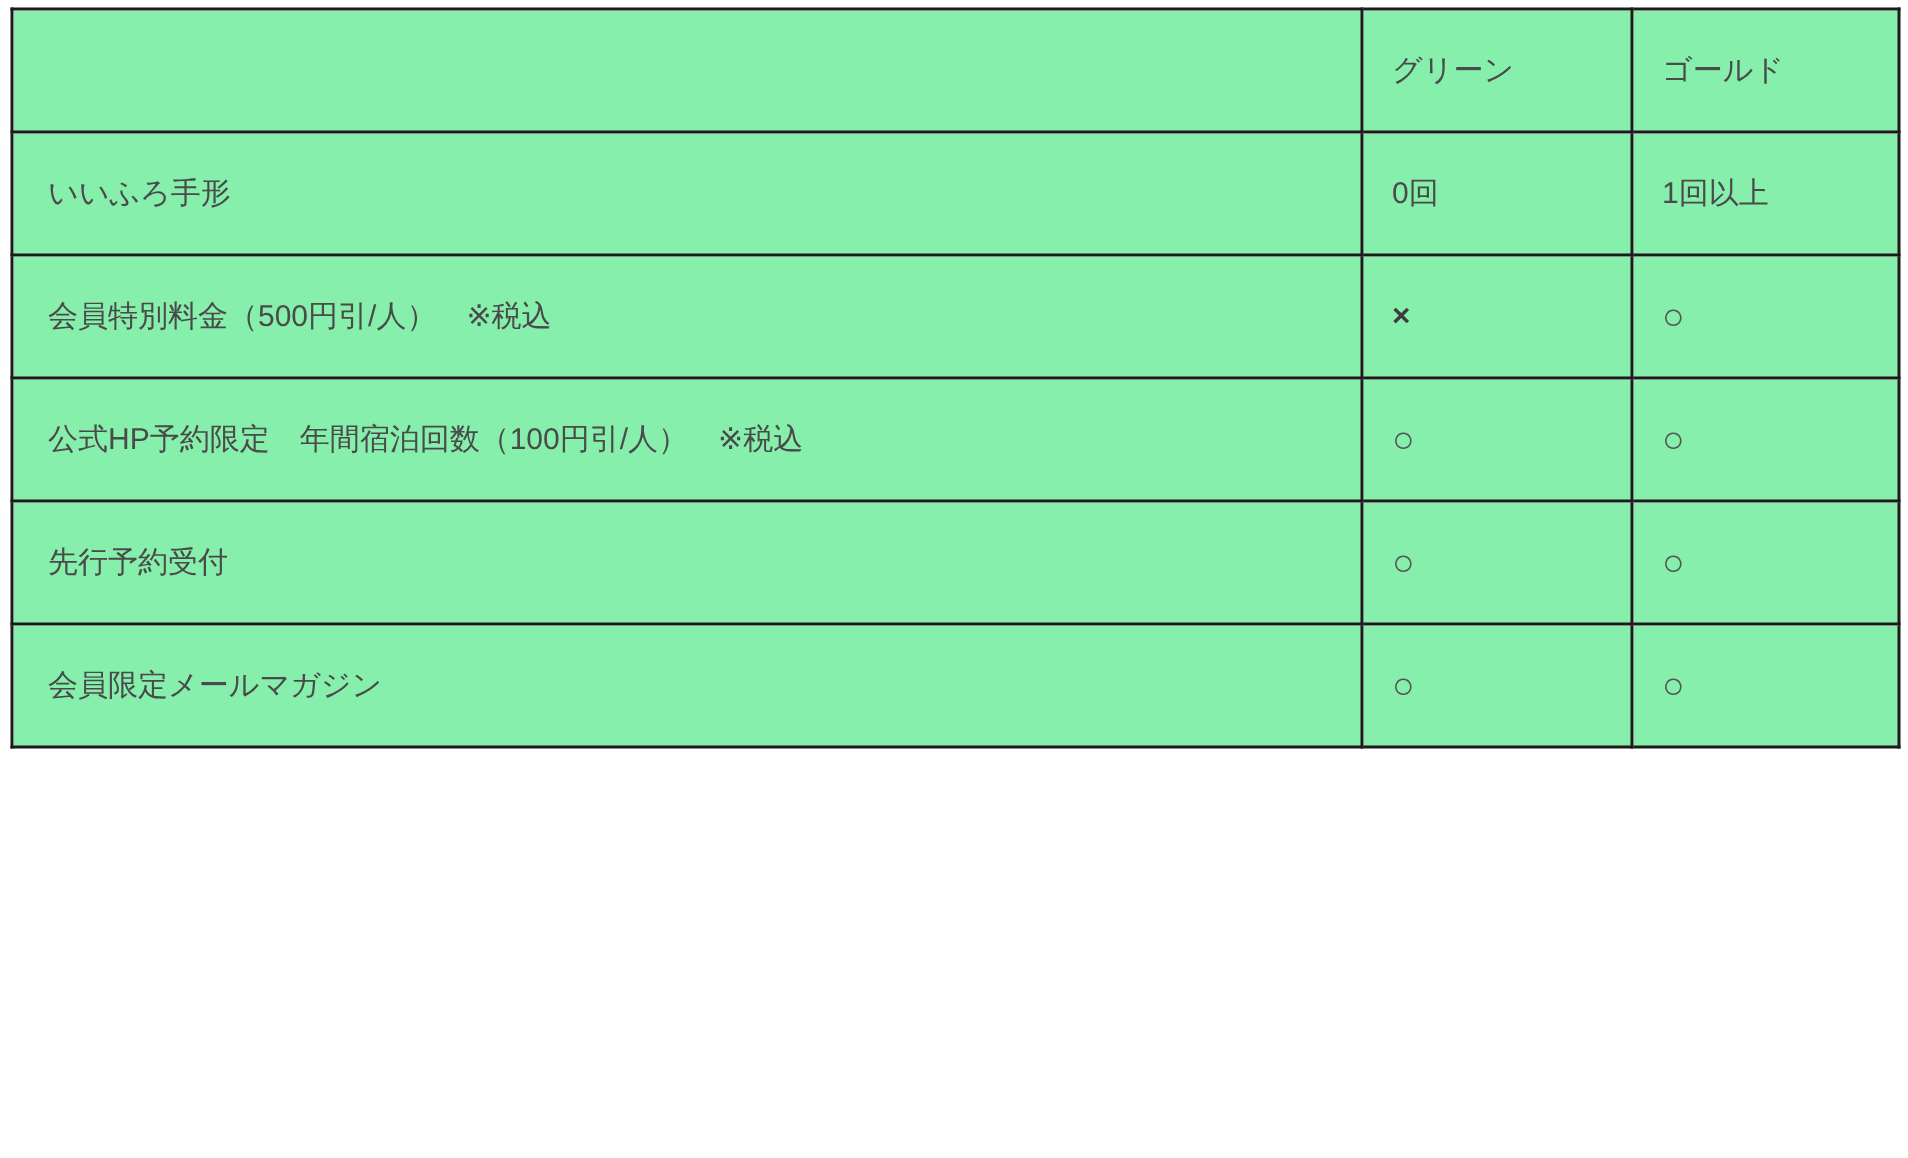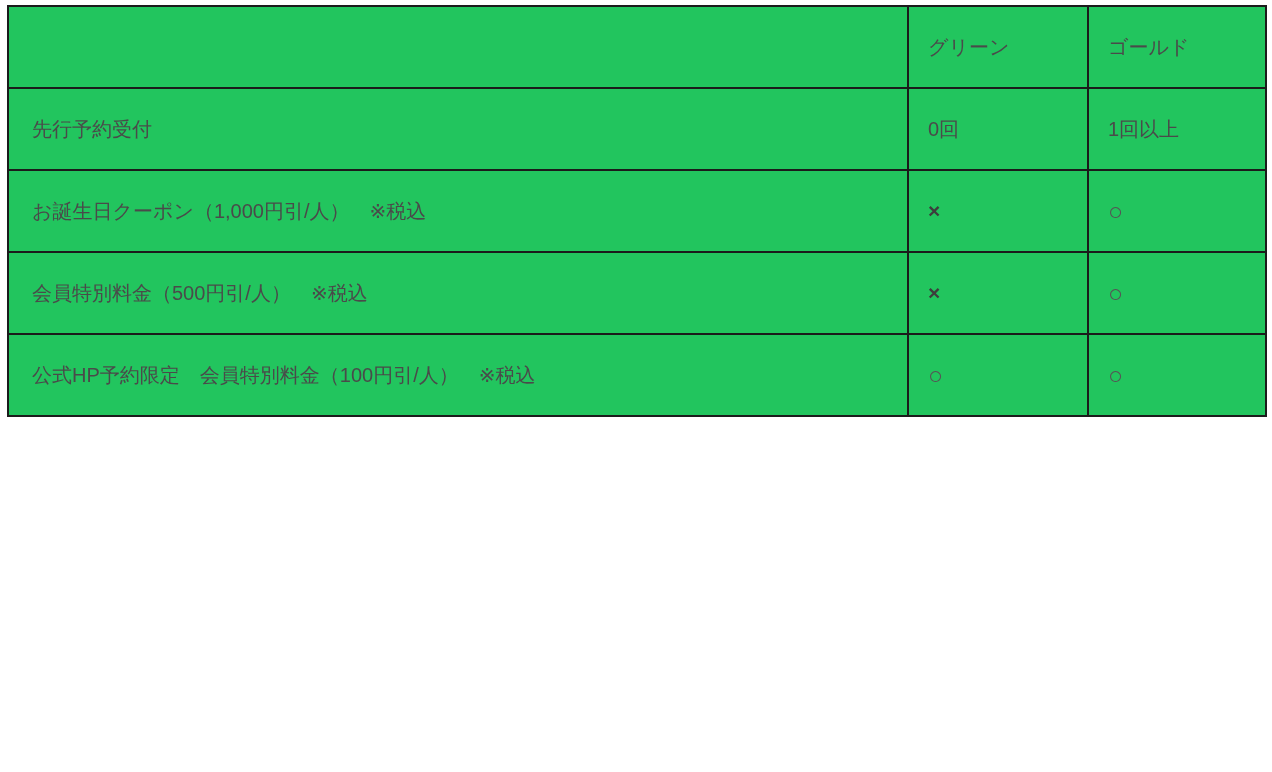--- a/index.html
+++ b/index.html
@@ -24,21 +24,21 @@
     border: 2px solid #1b1b1b;
     height: 80px;
     vertical-align: middle;
     font-size: 20px;
     line-height: 1.4;
     color: #4a4a4a;
     padding: 0 8px 0 23px;
     text-align: left;
     white-space: nowrap;
     overflow: hidden;
-    background: #22c55e;
+    background: #86efac;
   }
   table.benefits td.status-cell,
   table.benefits td.tier-header-cell {
     padding-left: 19px;
   }
   
   .x-mark {
     font-weight: 700;
     font-size: 21px;
     color: #3d3d3d;
@@ -60,41 +60,46 @@
       <col style="width:178px">
     </colgroup>
     <tbody>
       <tr>
         <td><span></span></td>
         <td class="tier-header-cell"><span>グリーン</span></td>
         <td class="tier-header-cell"><span>ゴールド</span></td>
       </tr>
 
       <tr>
-        <td><span>先行予約受付</span></td>
+        <td><span>いいふろ手形</span></td>
         <td class="status-cell"><span>0回</span></td>
         <td class="status-cell"><span>1回以上</span></td>
       </tr>
 
-      <tr>
-        <td><span>お誕生日クーポン（1,000円引/人）　※税込</span></td>
-        <td class="status-cell"><span class="x-mark">×</span></td>
-        <td class="status-cell"><span class="o-mark">○</span></td>
-      </tr>
 
 
       <tr>
         <td><span>会員特別料金（500円引/人）　※税込</span></td>
         <td class="status-cell"><span class="x-mark">×</span></td>
         <td class="status-cell"><span class="o-mark">○</span></td>
       </tr>
 
       <tr>
-        <td><span>公式HP予約限定　会員特別料金（100円引/人）　※税込</span></td>
+        <td><span>公式HP予約限定　年間宿泊回数（100円引/人）　※税込</span></td>
         <td class="status-cell"><span class="o-mark">○</span></td>
         <td class="status-cell"><span class="o-mark">○</span></td>
       </tr>
 
 
+      <tr>
+        <td><span>先行予約受付</span></td>
+        <td class="status-cell"><span class="o-mark">○</span></td>
+        <td class="status-cell"><span class="o-mark">○</span></td>
+      </tr>
 
+      <tr>
+        <td><span>会員限定メールマガジン</span></td>
+        <td class="status-cell"><span class="o-mark">○</span></td>
+        <td class="status-cell"><span class="o-mark">○</span></td>
+      </tr>
     </tbody>
   </table>
 </div>
 
 </body></html>

